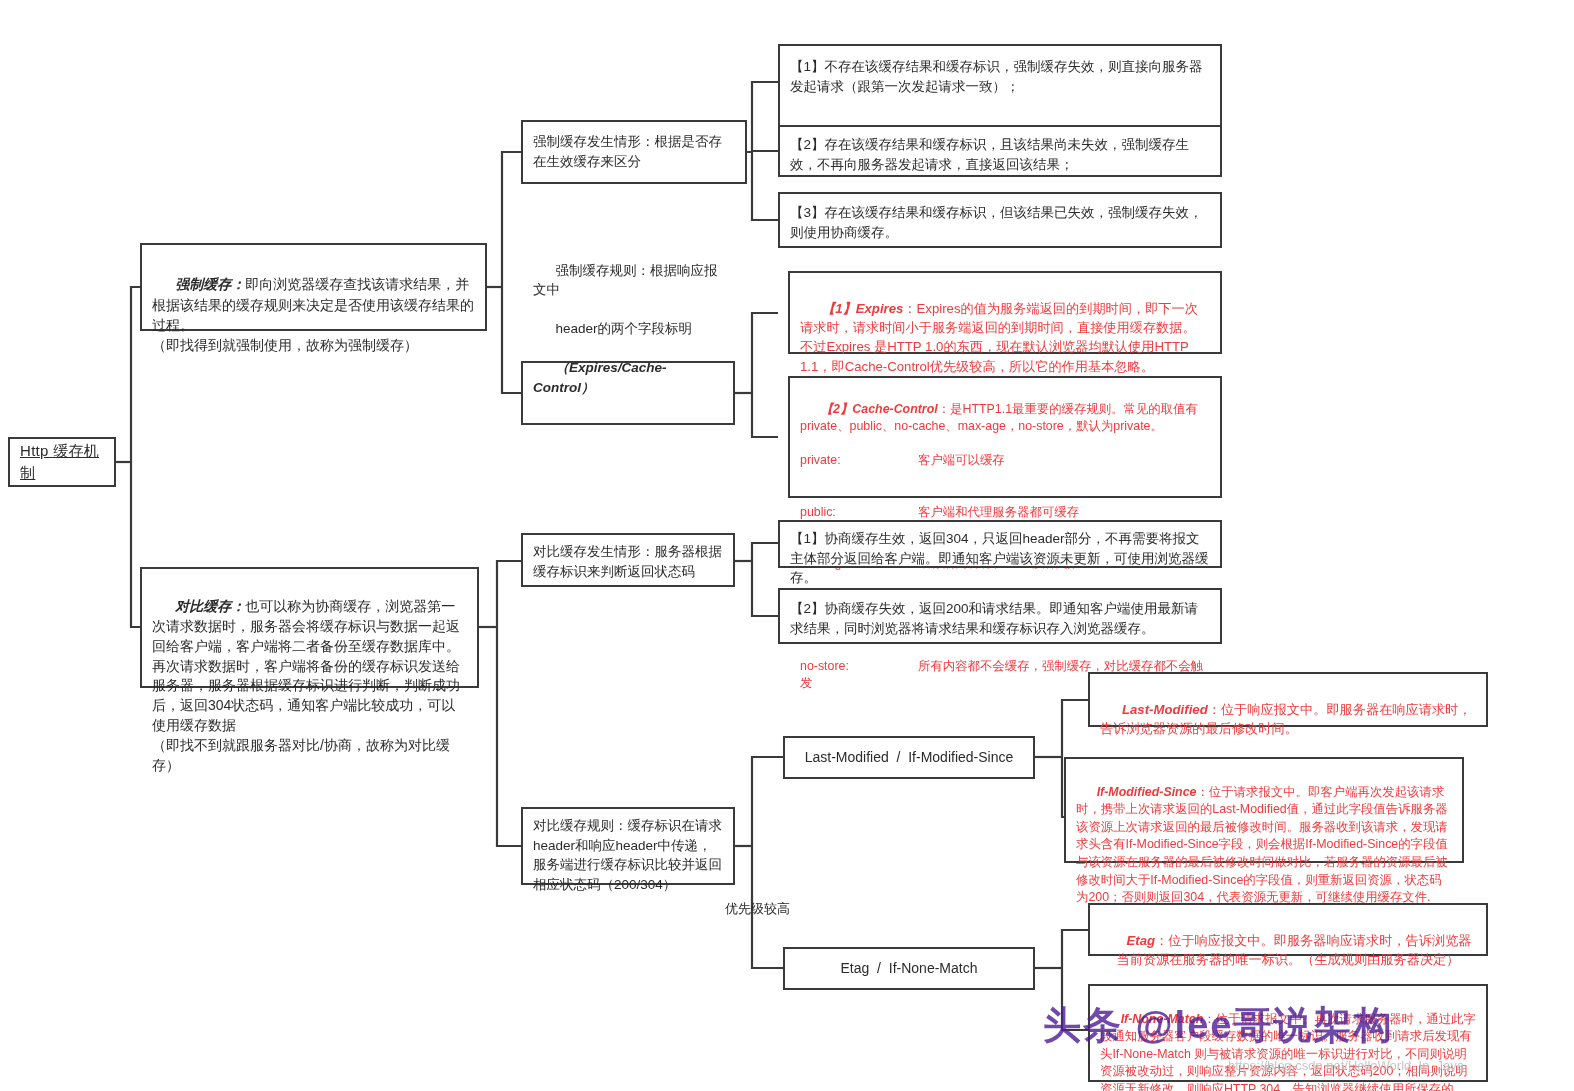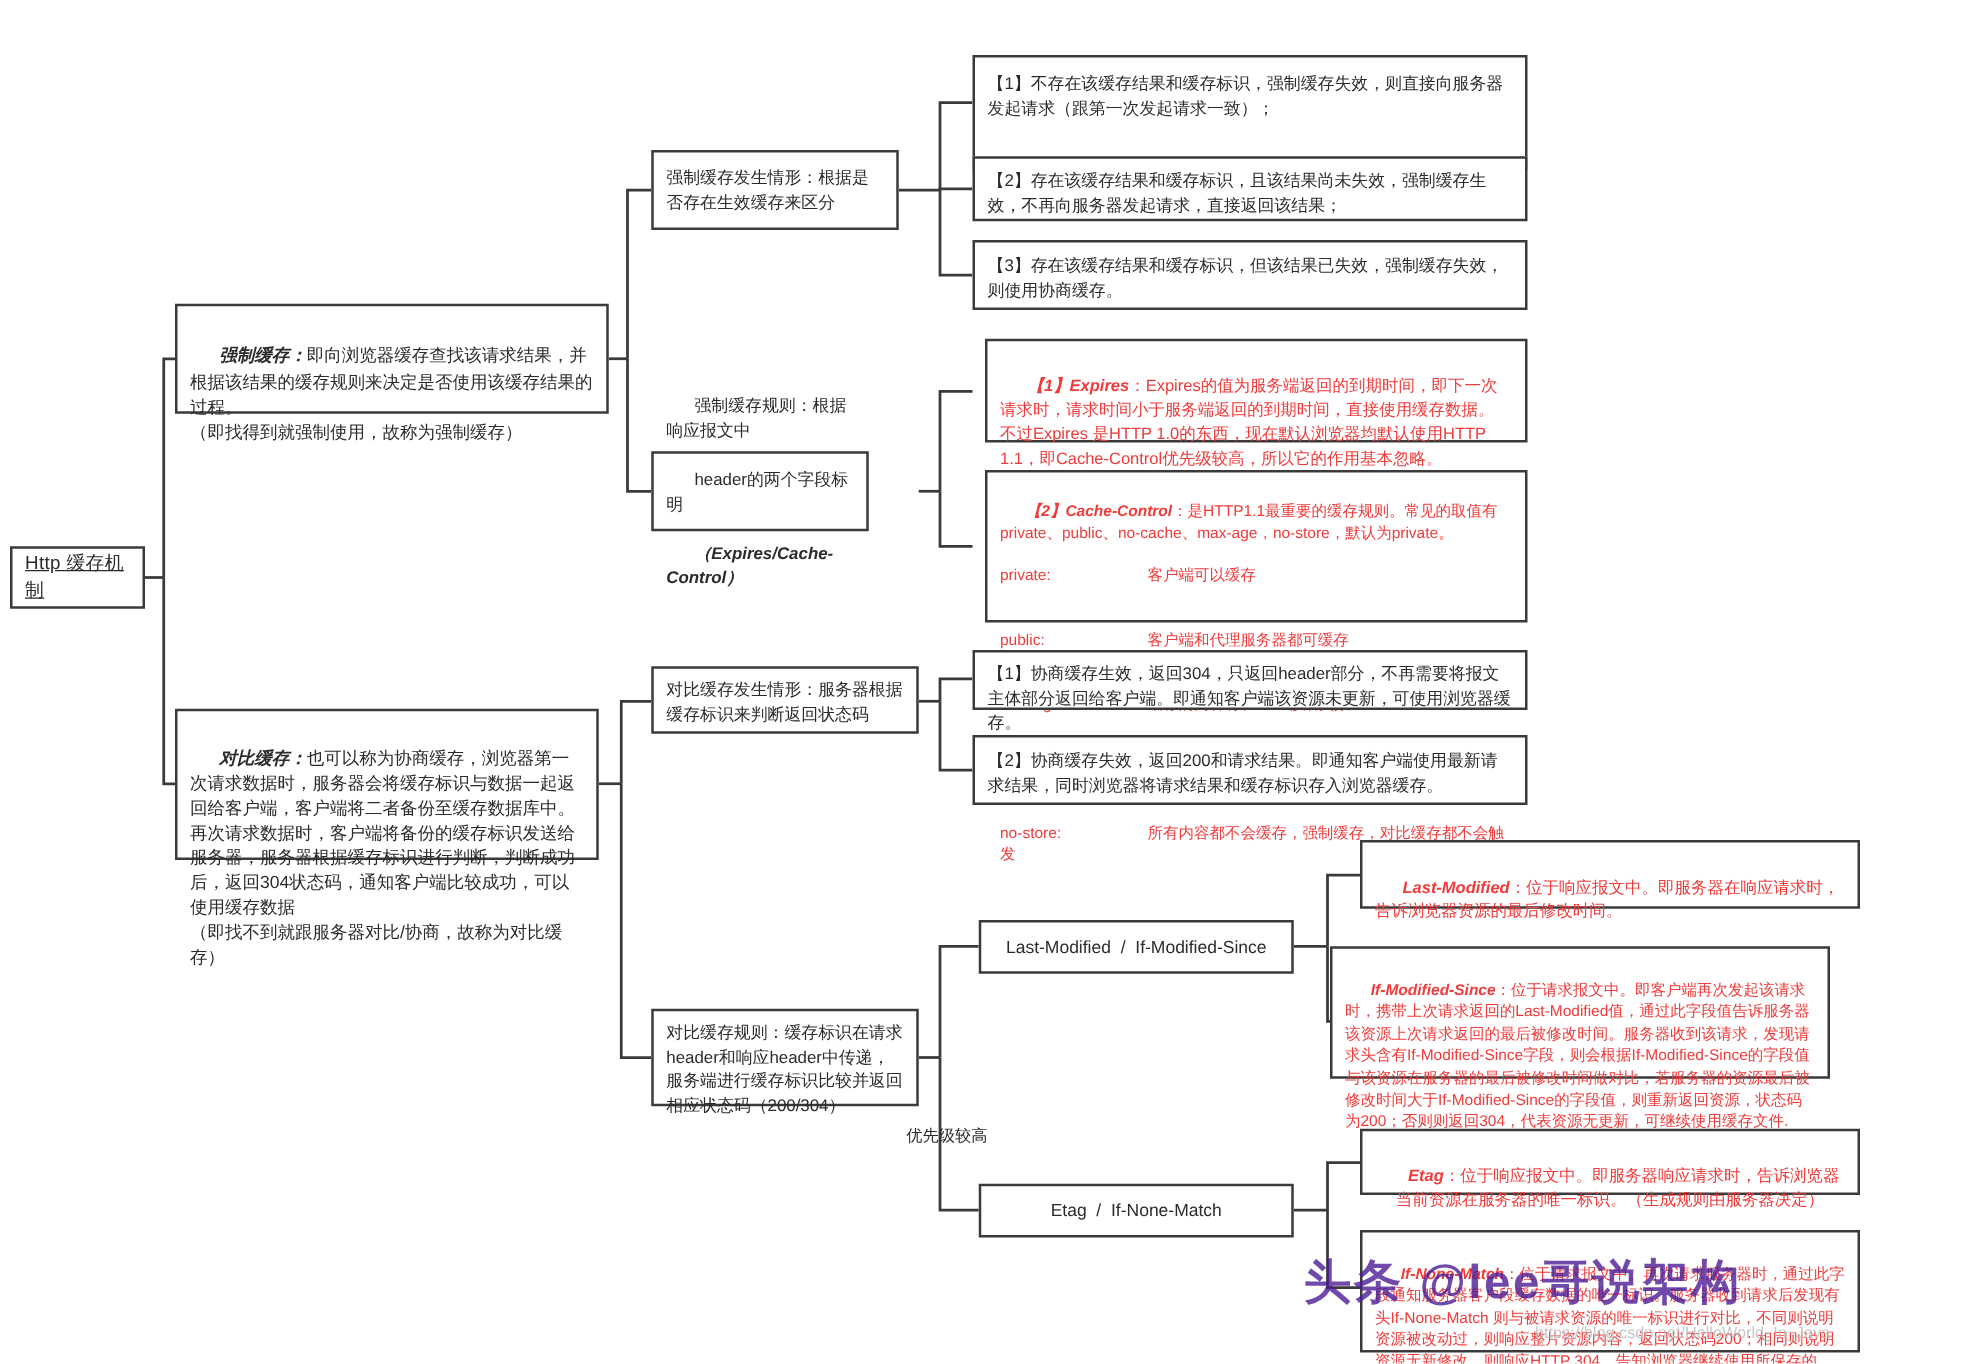--- a/index.html
+++ b/index.html
@@ -127,35 +127,35 @@
     <span class="txt">Http 缓存机制</span>
   </div>
 
   <div class="node big" style="left:140px;top:243px;width:347px;height:88px;align-items:flex-start;padding-top:9px;">
     <span class="txt">
       <b>强制缓存：</b><span>即向浏览器缓存查找该请求结果，并根据该结果的缓存规则来决定是否使用该缓存结果的过程。
 （即找得到就强制使用，故称为强制缓存）</span>
     </span>
   </div>
 
-  <div class="node plain" style="left:521px;top:120px;width:198px;height:64px;align-items:flex-start;padding-top:10px;">
+  <div class="node plain" style="left:521px;top:120px;width:226px;height:64px;align-items:flex-start;padding-top:10px;">
     <span class="txt">强制缓存发生情形：根据是否存在生效缓存来区分</span>
   </div>
 
   <div class="node plain" style="left:778px;top:44px;width:444px;height:92px;align-items:flex-start;padding-top:11px;">
     <span class="txt">【1】不存在该缓存结果和缓存标识，强制缓存失效，则直接向服务器发起请求（跟第一次发起请求一致）；</span>
   </div>
   <div class="node plain" style="left:778px;top:125px;width:444px;height:52px;align-items:flex-start;padding-top:8px;">
     <span class="txt">【2】存在该缓存结果和缓存标识，且该结果尚未失效，强制缓存生效，不再向服务器发起请求，直接返回该结果；</span>
   </div>
   <div class="node plain" style="left:778px;top:192px;width:444px;height:56px;align-items:flex-start;padding-top:9px;">
     <span class="txt">【3】存在该缓存结果和缓存标识，但该结果已失效，强制缓存失效，则使用协商缓存。</span>
   </div>
 
-  <div class="node plain" style="left:521px;top:361px;width:174px;height:64px;align-items:center;padding-top:7px;">
+  <div class="node plain" style="left:521px;top:361px;width:214px;height:64px;align-items:flex-end;padding-top:7px;">
     <span class="txt">
       <span>强制缓存规则：根据响应报文中</span><br>
       <span>header的两个字段标明</span><br>
       <b>（Expires/Cache-Control）</b>
     </span>
   </div>
 
   <div class="node red" style="left:788px;top:271px;width:434px;height:83px;">
     <span class="txt">
       <b>【1】Expires</b><span>：Expires的值为服务端返回的到期时间，即下一次请求时，请求时间小于服务端返回的到期时间，直接使用缓存数据。

